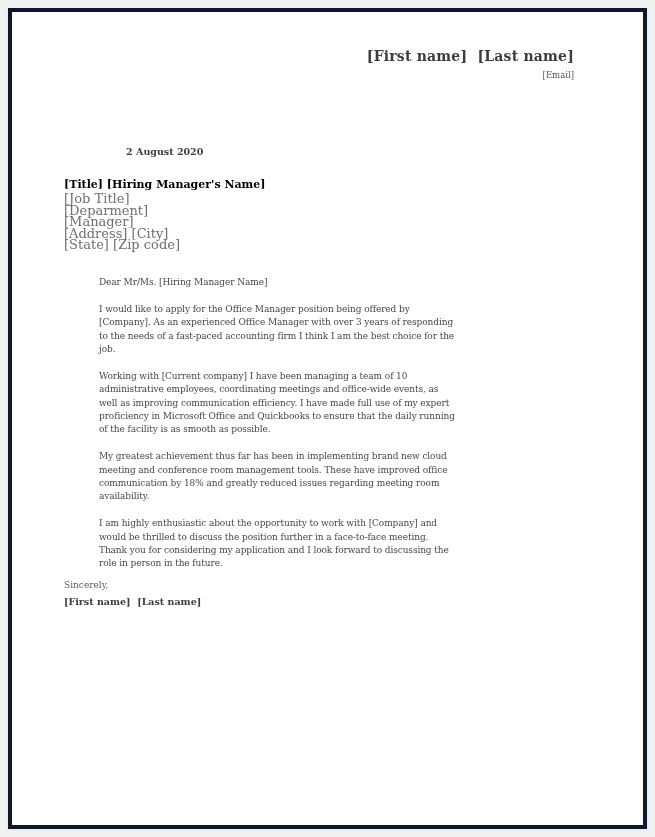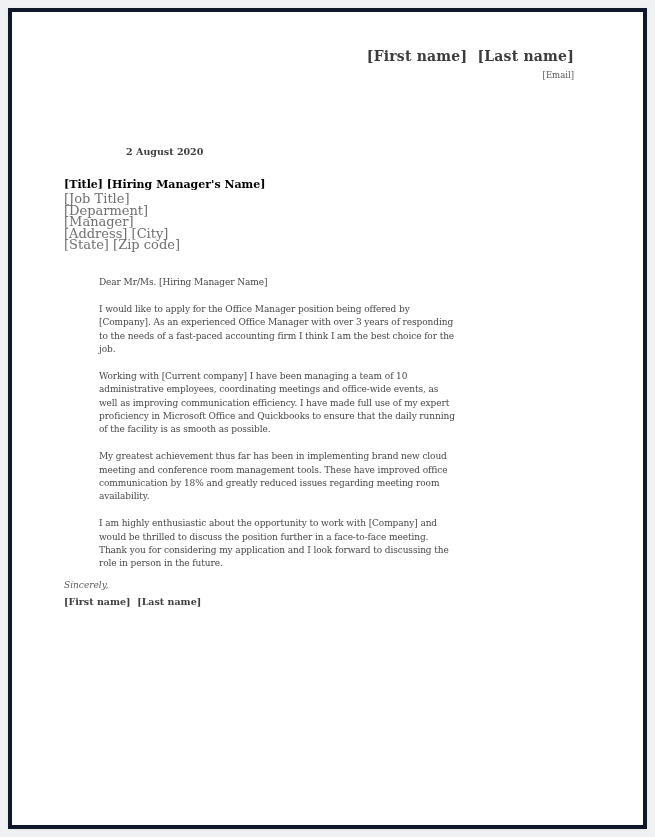--- a/index.html
+++ b/index.html
@@ -75,21 +75,20 @@
     letter-spacing: -0.1px;
     margin-left: 35px;
   }
   .letter-body p { margin-bottom: 13.4px; }
   
   .signoff {
     position: absolute;
     left: 52px; top: 567px;
   }
   .closing {
-    font-style: italic;
     font-size: 9px;
     color: #5a5a5a;
     line-height: 13px;
   }
   .signature {
     margin-top: 4px;
     font-size: 9.5px;
     font-weight: bold;
     color: #3c3c3c;
     white-space: pre-wrap;

